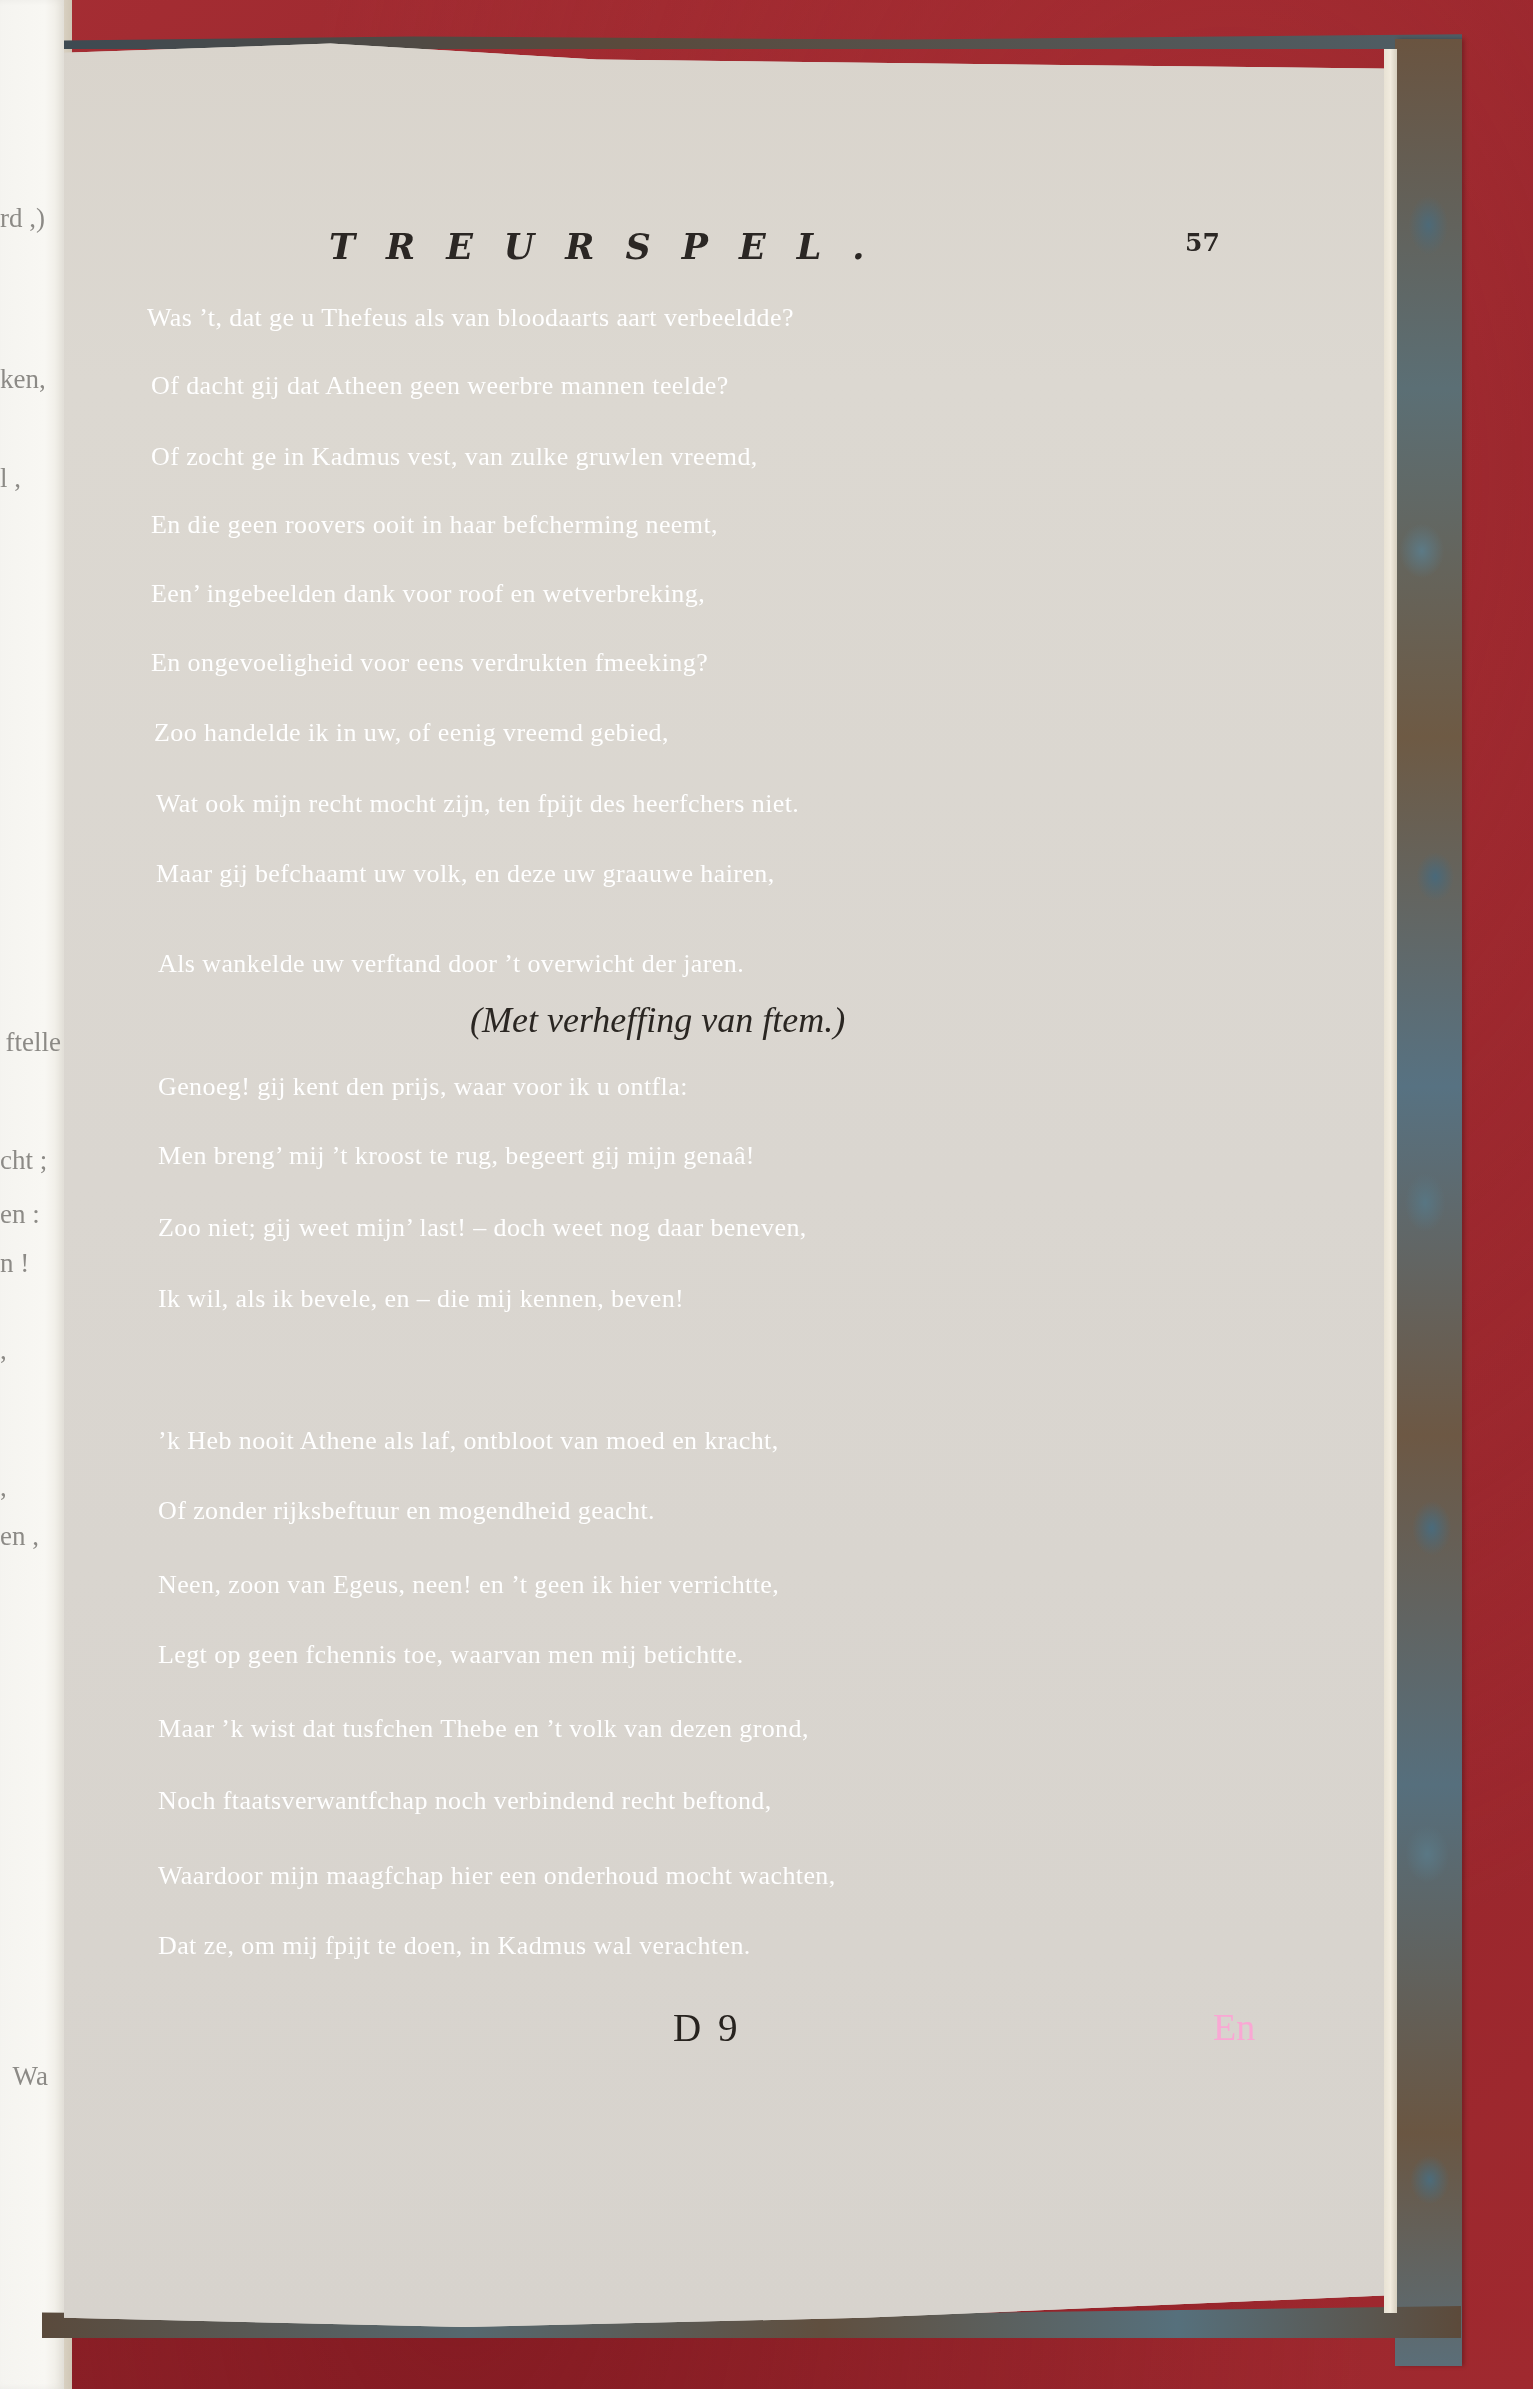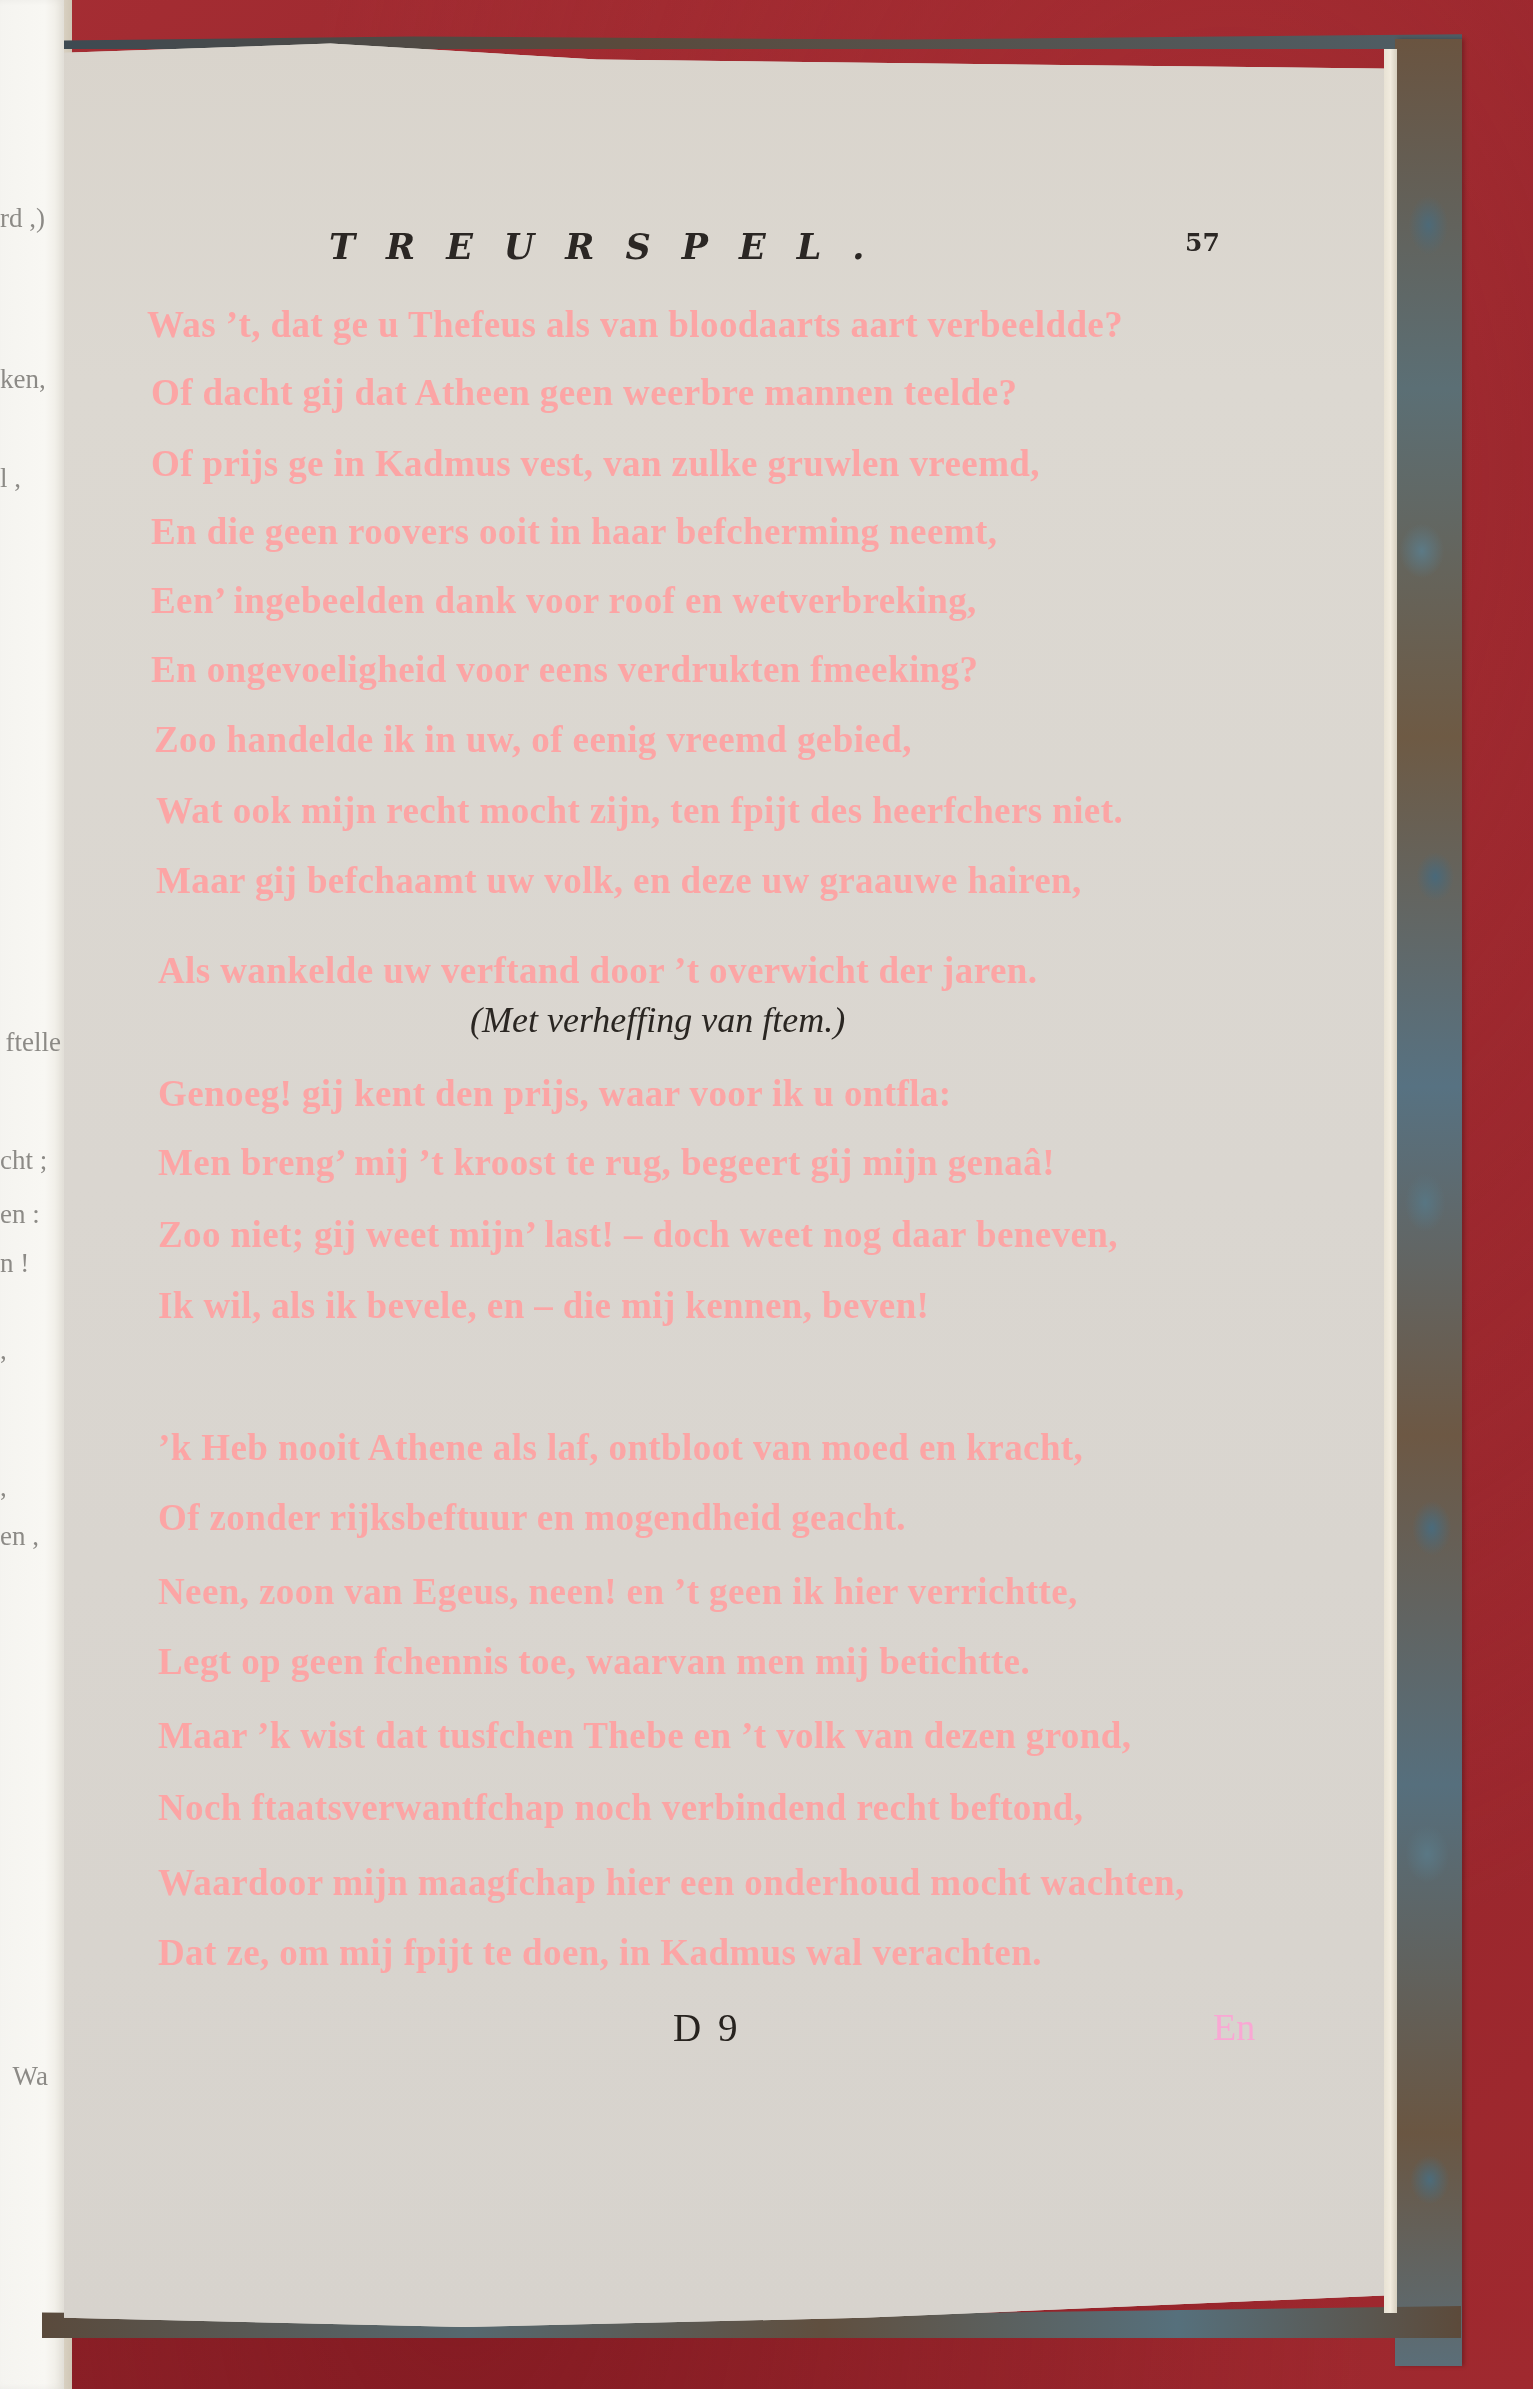--- a/index.html
+++ b/index.html
@@ -132,26 +132,25 @@
       top: 228px;
       left: 1185px;
       font-family: "DejaVu Serif", serif;
       font-weight: bold;
       font-size: 25px;
       color: #2b2724;
     }
     .verse-line {
       position: absolute;
       font-family: "Liberation Serif", "DejaVu Serif", serif;
-      font-size: 37px;
-      white-space: nowrap;
-      color: #fca5a5;
+      font-size: 26px;
+      white-space: nowrap;
+      color: #ffffff;
       letter-spacing: 0.4px;
       transform-origin: left center;
-      font-weight: bold;
     }
     .stage-direction {
       position: absolute;
       font-family: "Liberation Serif", "DejaVu Serif", serif;
       font-style: italic;
       font-size: 36px;
       white-space: nowrap;
       color: #2a2622;
     }
     .speaker {
@@ -203,21 +202,21 @@
 <div class="page"></div>
 <div class="page-fore-edge"></div>
 
 <div class="text-block">
   <div class="running-head">TREURSPEL.</div>
   <div class="page-number">57</div>
 
   <div id="verse-group-1">
       <div class="verse-line" style="top: 303px; left: 147px;">Was ’t, dat ge u Thefeus als van bloodaarts aart verbeeldde?</div>
       <div class="verse-line" style="top: 371px; left: 151px;">Of dacht gij dat Atheen geen weerbre mannen teelde?</div>
-      <div class="verse-line" style="top: 442px; left: 151px;">Of prijs ge in Kadmus vest, van zulke gruwlen vreemd,</div>
+      <div class="verse-line" style="top: 442px; left: 151px;">Of zocht ge in Kadmus vest, van zulke gruwlen vreemd,</div>
       <div class="verse-line" style="top: 510px; left: 151px;">En die geen roovers ooit in haar befcherming neemt,</div>
       <div class="verse-line" style="top: 579px; left: 151px;">Een’ ingebeelden dank voor roof en wetverbreking,</div>
       <div class="verse-line" style="top: 648px; left: 151px;">En ongevoeligheid voor eens verdrukten fmeeking?</div>
       <div class="verse-line" style="top: 718px; left: 154px;">Zoo handelde ik in uw, of eenig vreemd gebied,</div>
       <div class="verse-line" style="top: 789px; left: 156px;">Wat ook mijn recht mocht zijn, ten fpijt des heerfchers niet.</div>
       <div class="verse-line" style="top: 859px; left: 156px;">Maar gij befchaamt uw volk, en deze uw graauwe hairen,</div>
       <div class="verse-line" style="top: 929px; left: 158px; margin-top: 20px;">Als wankelde uw verftand door ’t overwicht der jaren.</div>
     </div>
 
   <div class="stage-direction" id="sd1" style="top: 999px; left: 470px;">

